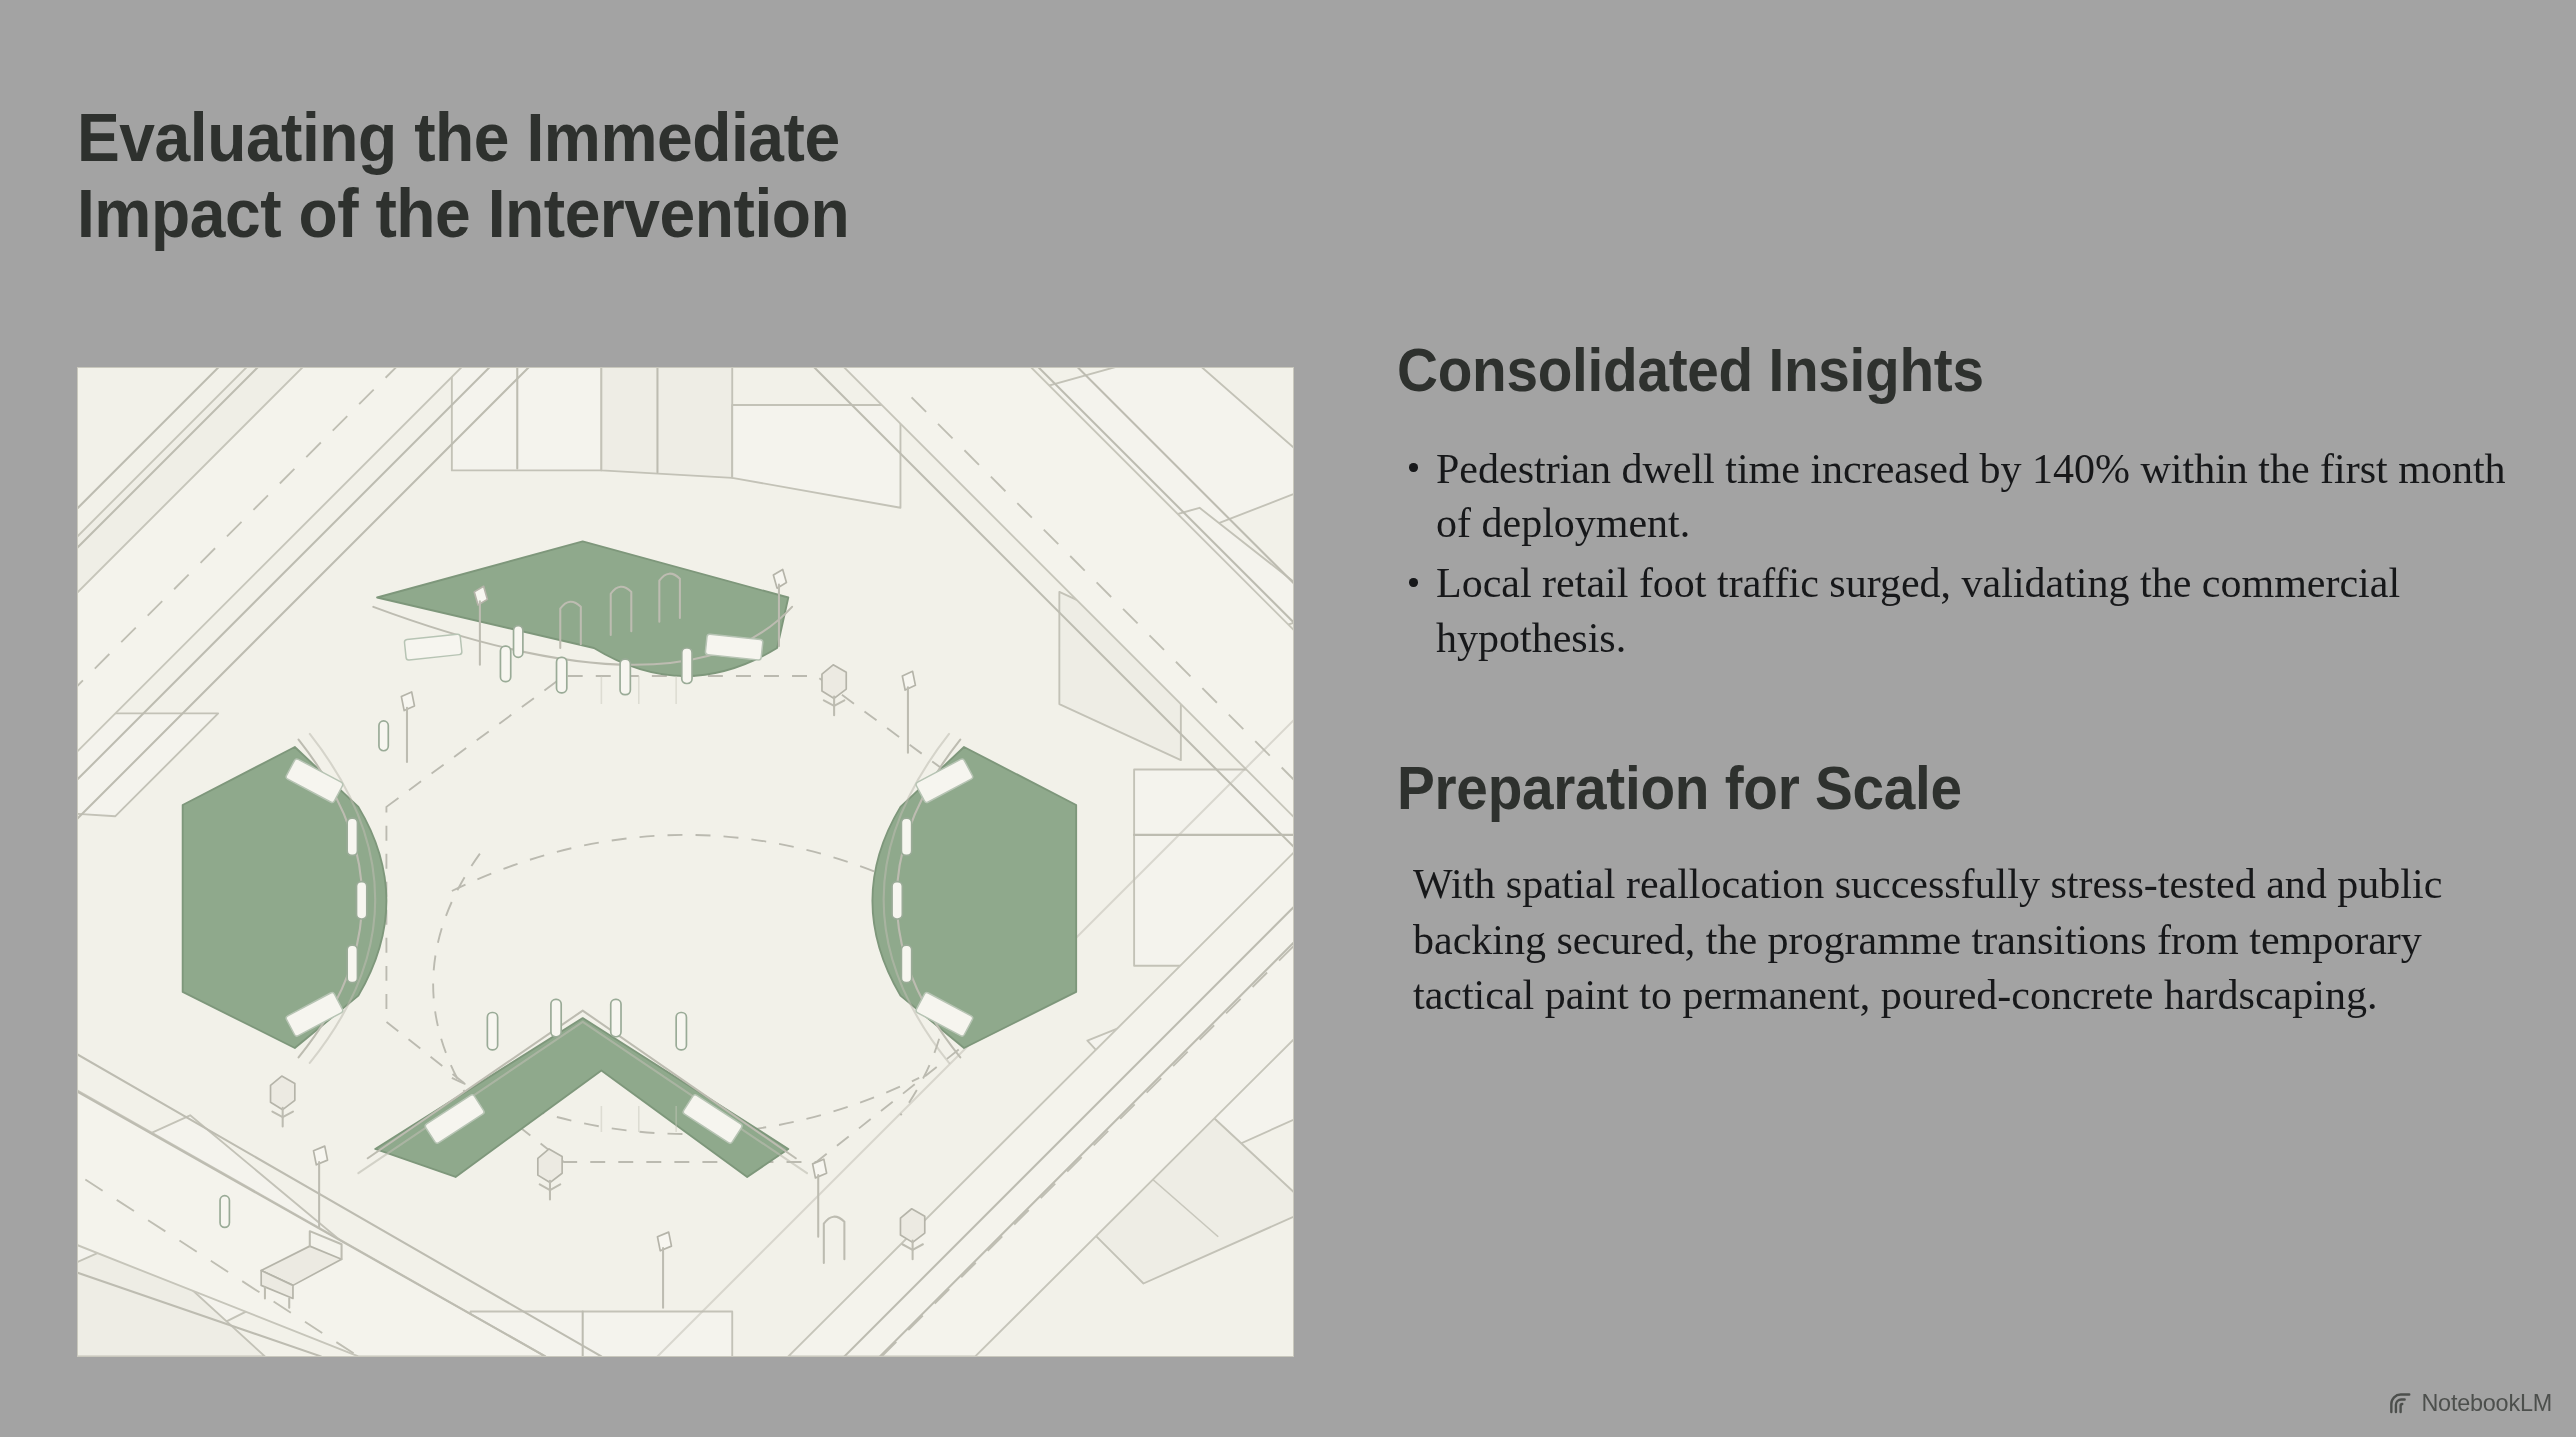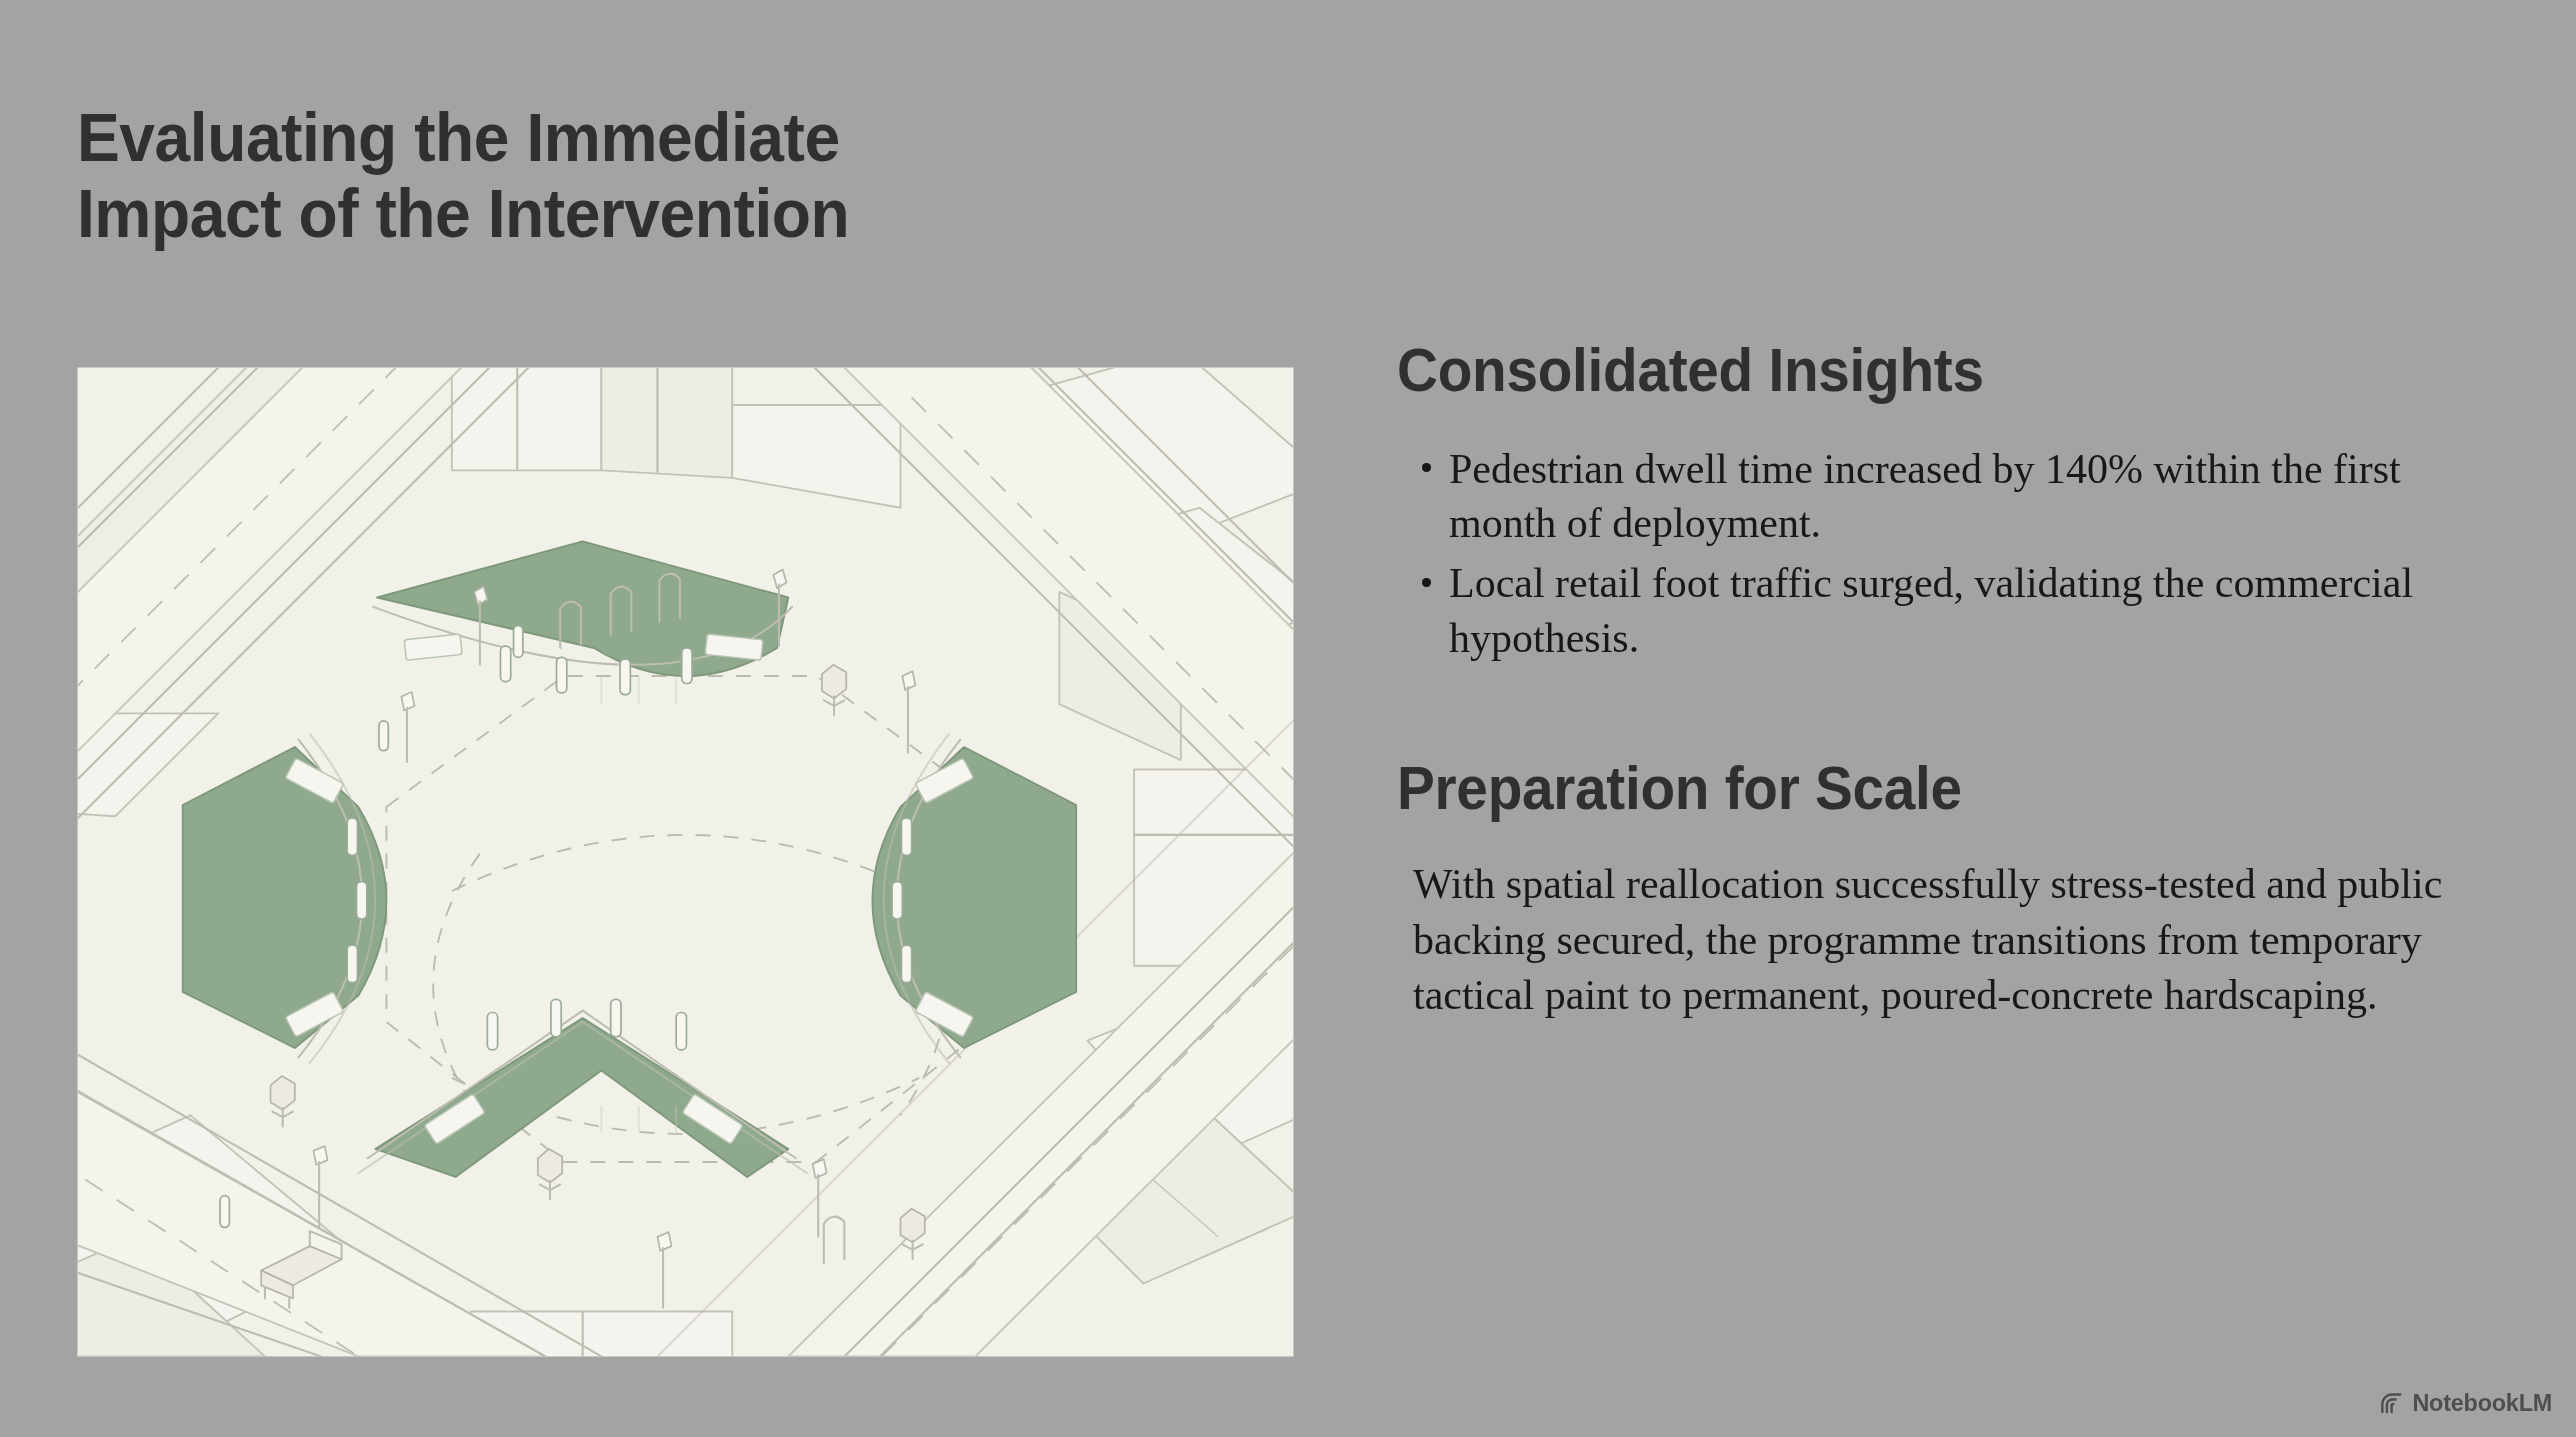--- a/index.html
+++ b/index.html
@@ -72,21 +72,21 @@
     line-height: 1.06;
     letter-spacing: -0.3px;
     color: #2e312e;
     transform: scaleX(0.93);
     transform-origin: left top;
     margin: 0;
   }
 
   .bullets {
     list-style: none;
-    margin: 16px;
+    margin: 3px;
     padding: 0;
     margin-top: 39px;
   }
   .bullets li {
     position: relative;
     padding-left: 36px;
     font-family: "Liberation Serif", serif;
     font-size: 42px;
     line-height: 1.30;
     color: #17181a;
@@ -123,21 +123,21 @@
     right: 24px;
     bottom: 20.6px;
     display: flex;
     align-items: center;
     gap: 8.4px;
     opacity: 0.82;
   }
   .watermark .wm-label {
     font-family: "Liberation Sans", sans-serif;
     font-size: 23.4px;
-    font-weight: 700;
+    font-weight: 400;
     color: #3a3d3a;
     letter-spacing: -0.2px;
   }
 </style>
 </head>
 <body>
 
 <div class="slide">
 
   <h1 class="slide-title">Evaluating the Immediate

